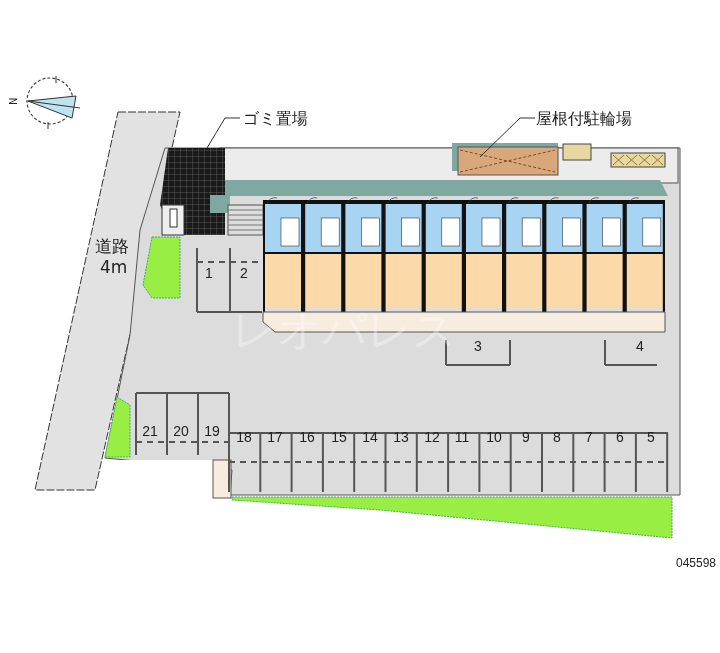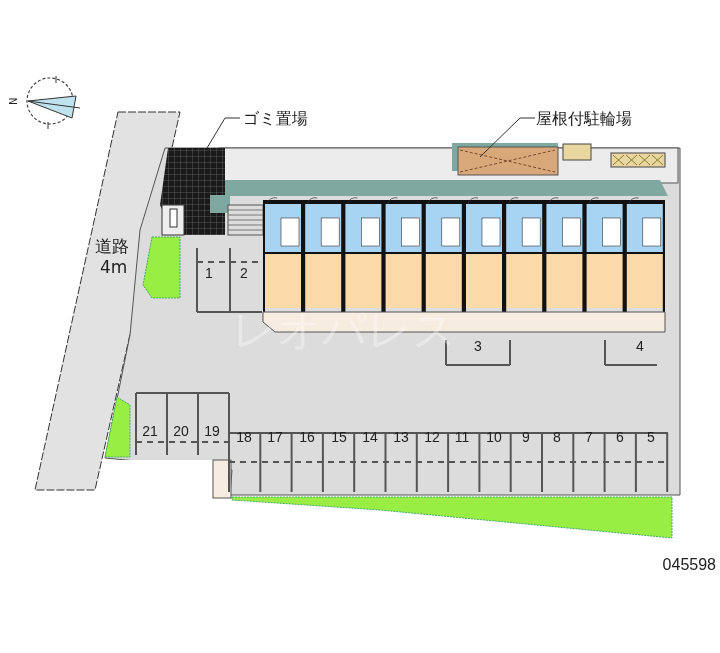--- a/index.html
+++ b/index.html
@@ -2,21 +2,21 @@
 <html><head>
 <meta charset="utf-8">
 <style>
   html, body { margin: 0; padding: 0; background: #ffffff; }
   body { width: 720px; height: 653px; position: relative; overflow: hidden;
          font-family: "DejaVu Sans", sans-serif; }
   #map { position: absolute; left: 0; top: 0; width: 720px; height: 653px; }
   .lbl { font-family: "DejaVu Sans", sans-serif; fill: #222; }
   .num { font-family: "Liberation Sans", sans-serif; fill: #222; font-size: 14px; }
   .code { position: absolute; right: 4px; top: 556px; font-family: "Liberation Sans", sans-serif;
-          font-size: 16px; color: #222; }
+          font-size: 12px; color: #222; }
 </style>
 </head>
 <body>
 
 <svg id="map" viewBox="0 0 720 653" xmlns="http://www.w3.org/2000/svg">
   <defs>
     <pattern id="hatch" width="6" height="6" patternUnits="userSpaceOnUse">
       <rect width="6" height="6" fill="#1a1a1a"></rect>
       <path d="M0 0 H6 M0 0 V6" stroke="#666" stroke-width="0.8"></path>
     </pattern>

